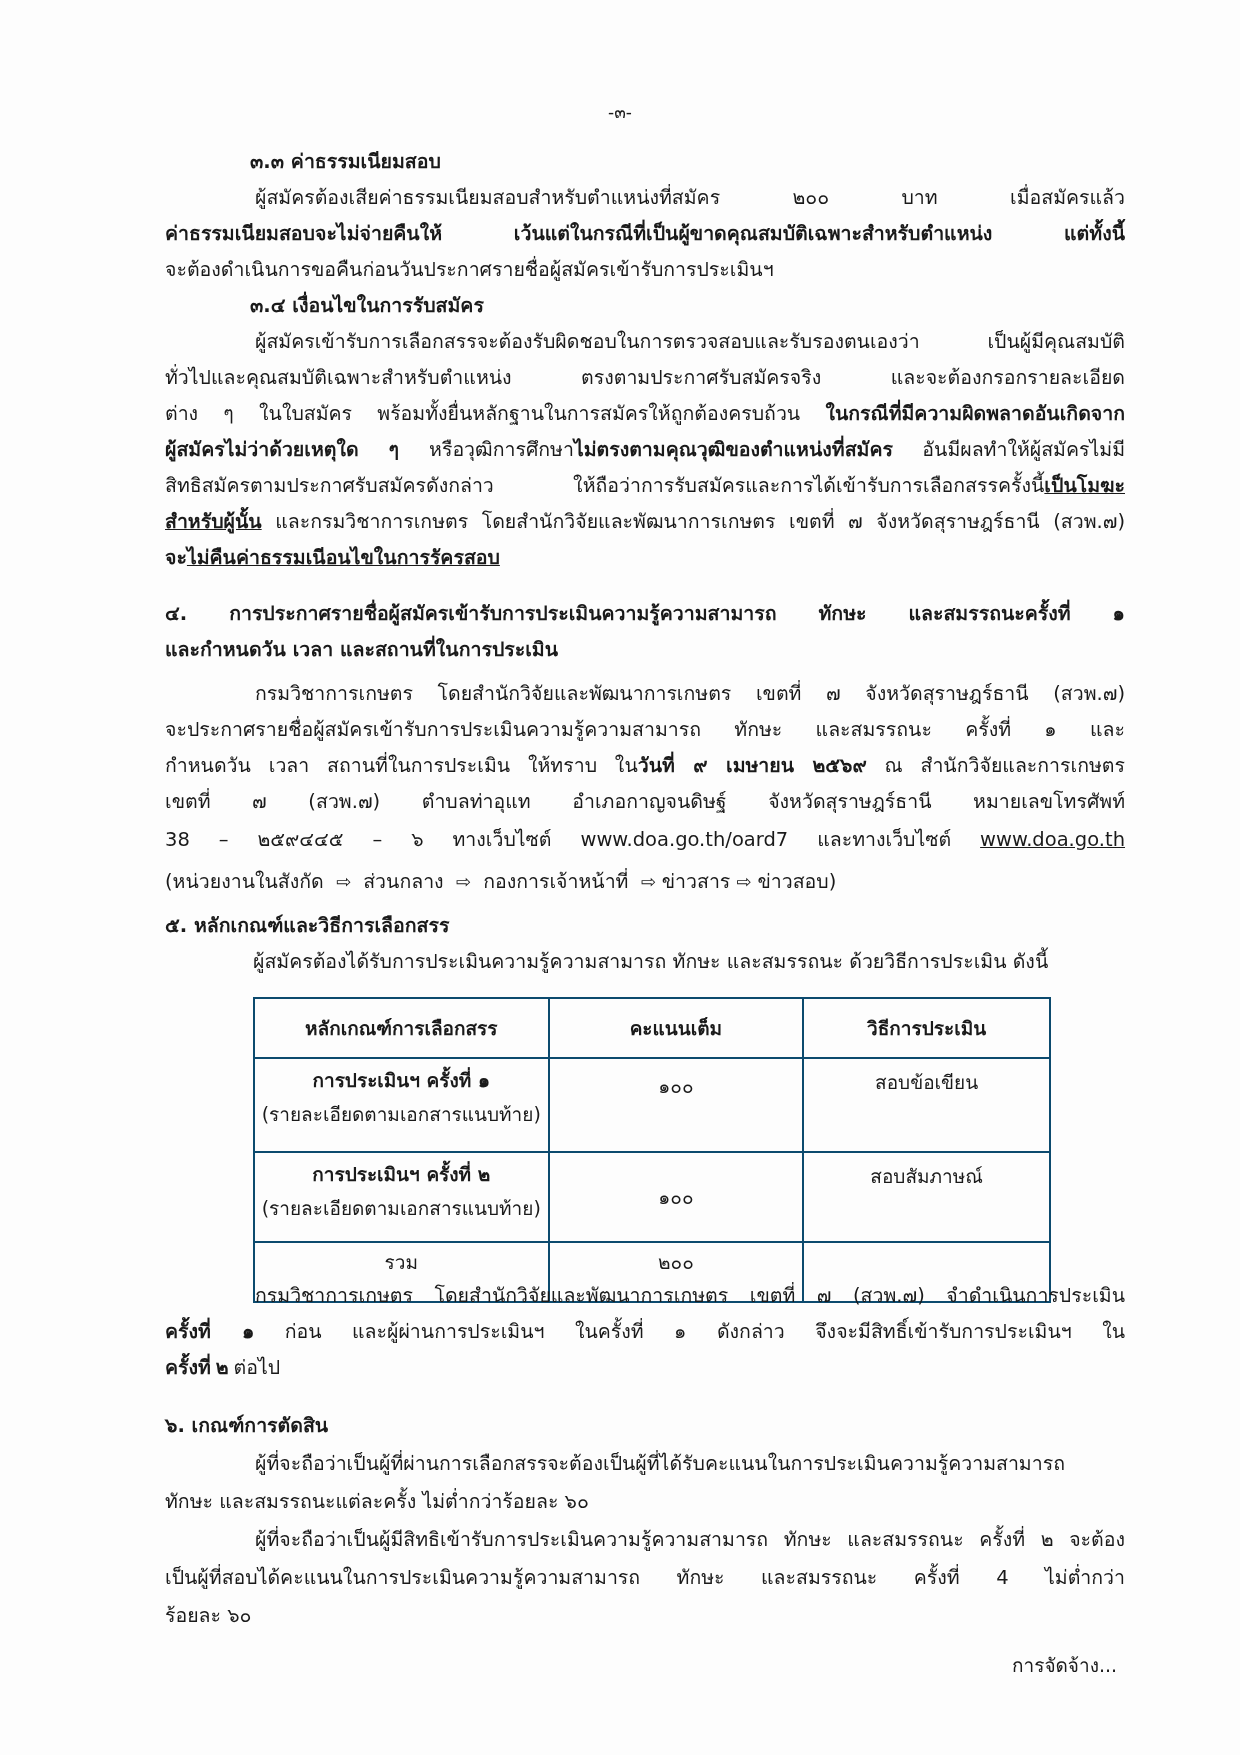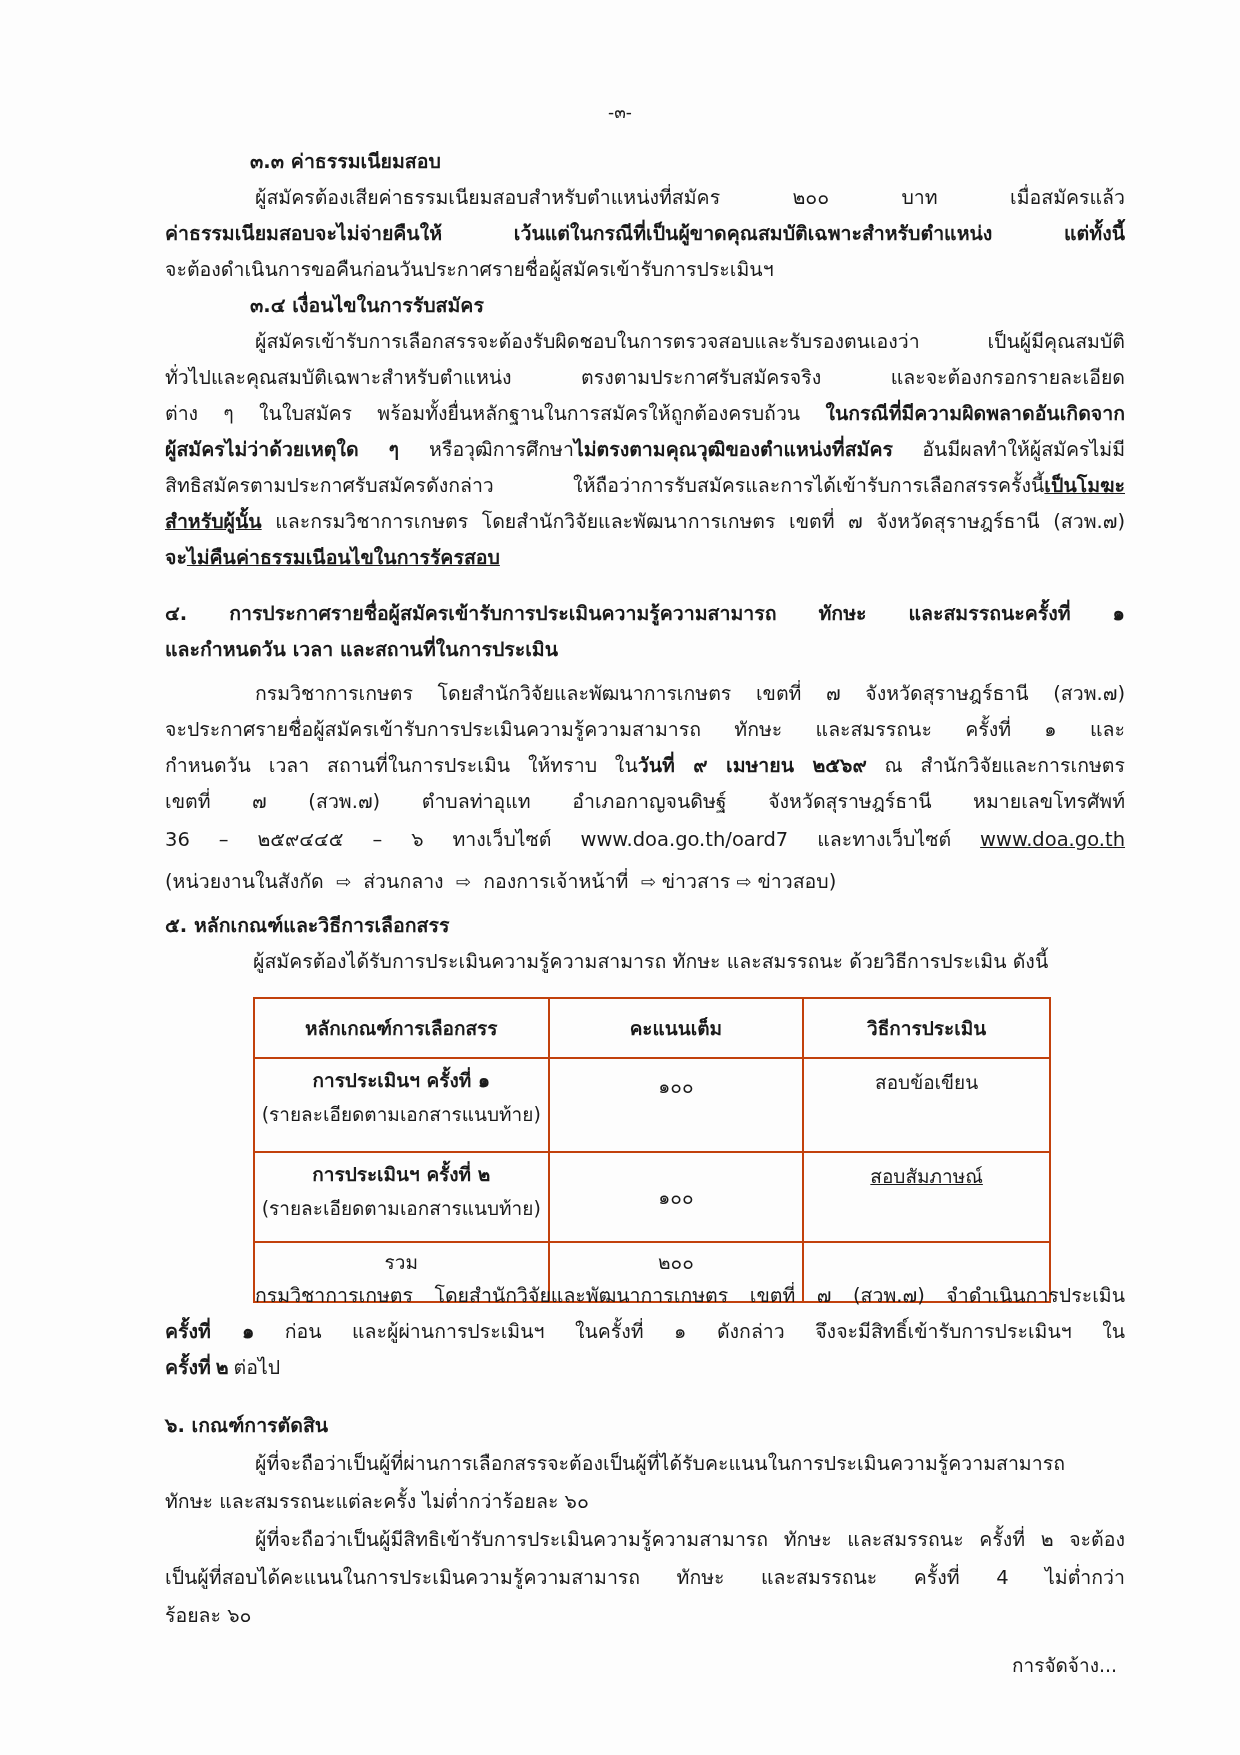--- a/index.html
+++ b/index.html
@@ -15,21 +15,21 @@
   .pnum { position: absolute; top: 98px; left: 0; width: 1240px; text-align: center; font-size: 17px; }
   .just { left: 165px; width: 960px; text-align: justify; text-align-last: justify; }
   .ind { left: 255px; width: 870px; text-align: justify; text-align-last: justify; }
   .plain { left: 165px; }
   .h2 { left: 250px; }
   table.crit {
     position: absolute; left: 253px; top: 997px; width: 798px;
     border-collapse: collapse; font-size: 19px;
   }
   table.crit td, table.crit th {
-    border: 2px solid #c2410c; text-align: center; vertical-align: top;
+    border: 2px solid #0c4a6e; text-align: center; vertical-align: top;
     padding: 4px 4px; font-weight: normal;
   }
   table.crit th { height: 50px; vertical-align: middle; font-weight: bold; }
   .cell-title { display: block; font-weight: bold; line-height: 34px; }
   .cell-sub { display: block; line-height: 34px; }
   .r1 td { height: 76px; }
   .r2 td { height: 76px; }
   .r3 td { height: 50px; vertical-align: middle; font-weight: bold; }
   .arrow { display: inline-block; margin: 0 6px; font-size: 18px; }
   .foot { position: absolute; left: 1012px; top: 1650px; font-size: 19px; }
@@ -68,21 +68,21 @@
 
   <div class="line just b" style="top:600px;">๔. การประกาศรายชื่อผู้สมัครเข้ารับการประเมินความรู้ความสามารถ ทักษะ และสมรรถนะครั้งที่ ๑</div>
   <div class="line plain b" style="top:636px;">และกำหนดวัน เวลา และสถานที่ในการประเมิน</div>
   <div class="line ind" style="top:680px;">กรมวิชาการเกษตร โดยสำนักวิจัยและพัฒนาการเกษตร เขตที่ ๗ จังหวัดสุราษฎร์ธานี (สวพ.๗)</div>
   <div class="line just" style="top:716px;">จะประกาศรายชื่อผู้สมัครเข้ารับการประเมินความรู้ความสามารถ ทักษะ และสมรรถนะ ครั้งที่ ๑ และ</div>
   <div class="line just" style="top:752px;">
     <span>กำหนดวัน เวลา สถานที่ในการประเมิน ให้ทราบ ใน</span><span class="b">วันที่  ๙  เมษายน  ๒๕๖๙</span><span> ณ สำนักวิจัยและการเกษตร</span>
   </div>
   <div class="line just" style="top:788px;">เขตที่ ๗ (สวพ.๗) ตำบลท่าอุแท อำเภอกาญจนดิษฐ์ จังหวัดสุราษฎร์ธานี หมายเลขโทรศัพท์</div>
   <div class="line just" style="top:826px;">
-    <span>36 – ๒๕๙๔๔๕ – ๖ ทางเว็บไซต์ www.doa.go.th/oard7 และทางเว็บไซต์ </span><a class="link u">www.doa.go.th</a>
+    <span>38 – ๒๕๙๔๔๕ – ๖ ทางเว็บไซต์ www.doa.go.th/oard7 และทางเว็บไซต์ </span><a class="link u">www.doa.go.th</a>
   </div>
   <div class="line plain" style="top:868px;">
     <span>(หน่วยงานในสังกัด</span>
     <span class="arrow">⇨</span>
     <span>ส่วนกลาง</span>
     <span class="arrow">⇨</span>
     <span>กองการเจ้าหน้าที่</span>
     <span class="arrow">⇨</span><span>ข่าวสาร</span><span class="arrow">⇨</span><span>ข่าวสอบ)</span>
   </div>
 
@@ -103,21 +103,21 @@
       </td>
       <td style="padding-top:12px;">๑๐๐</td>
       <td style="padding-top:8px;">สอบข้อเขียน</td>
     </tr>
     <tr class="r2">
       <td>
         <span class="cell-title">การประเมินฯ ครั้งที่ ๒</span>
         <span class="cell-sub">(รายละเอียดตามเอกสารแนบท้าย)</span>
       </td>
       <td style="vertical-align:middle;">๑๐๐</td>
-      <td style="padding-top:8px;text-decoration:underline;">สอบสัมภาษณ์</td>
+      <td style="padding-top:8px;">สอบสัมภาษณ์</td>
     </tr>
     <tr class="r3">
       <td>รวม</td>
       <td style="font-weight:normal;">๒๐๐</td>
       <td></td>
     </tr>
   </tbody>
     </table>
 
   <div class="line ind" style="top:1282px;">กรมวิชาการเกษตร โดยสำนักวิจัยและพัฒนาการเกษตร เขตที่ ๗ (สวพ.๗) จำดำเนินการประเมิน</div>

